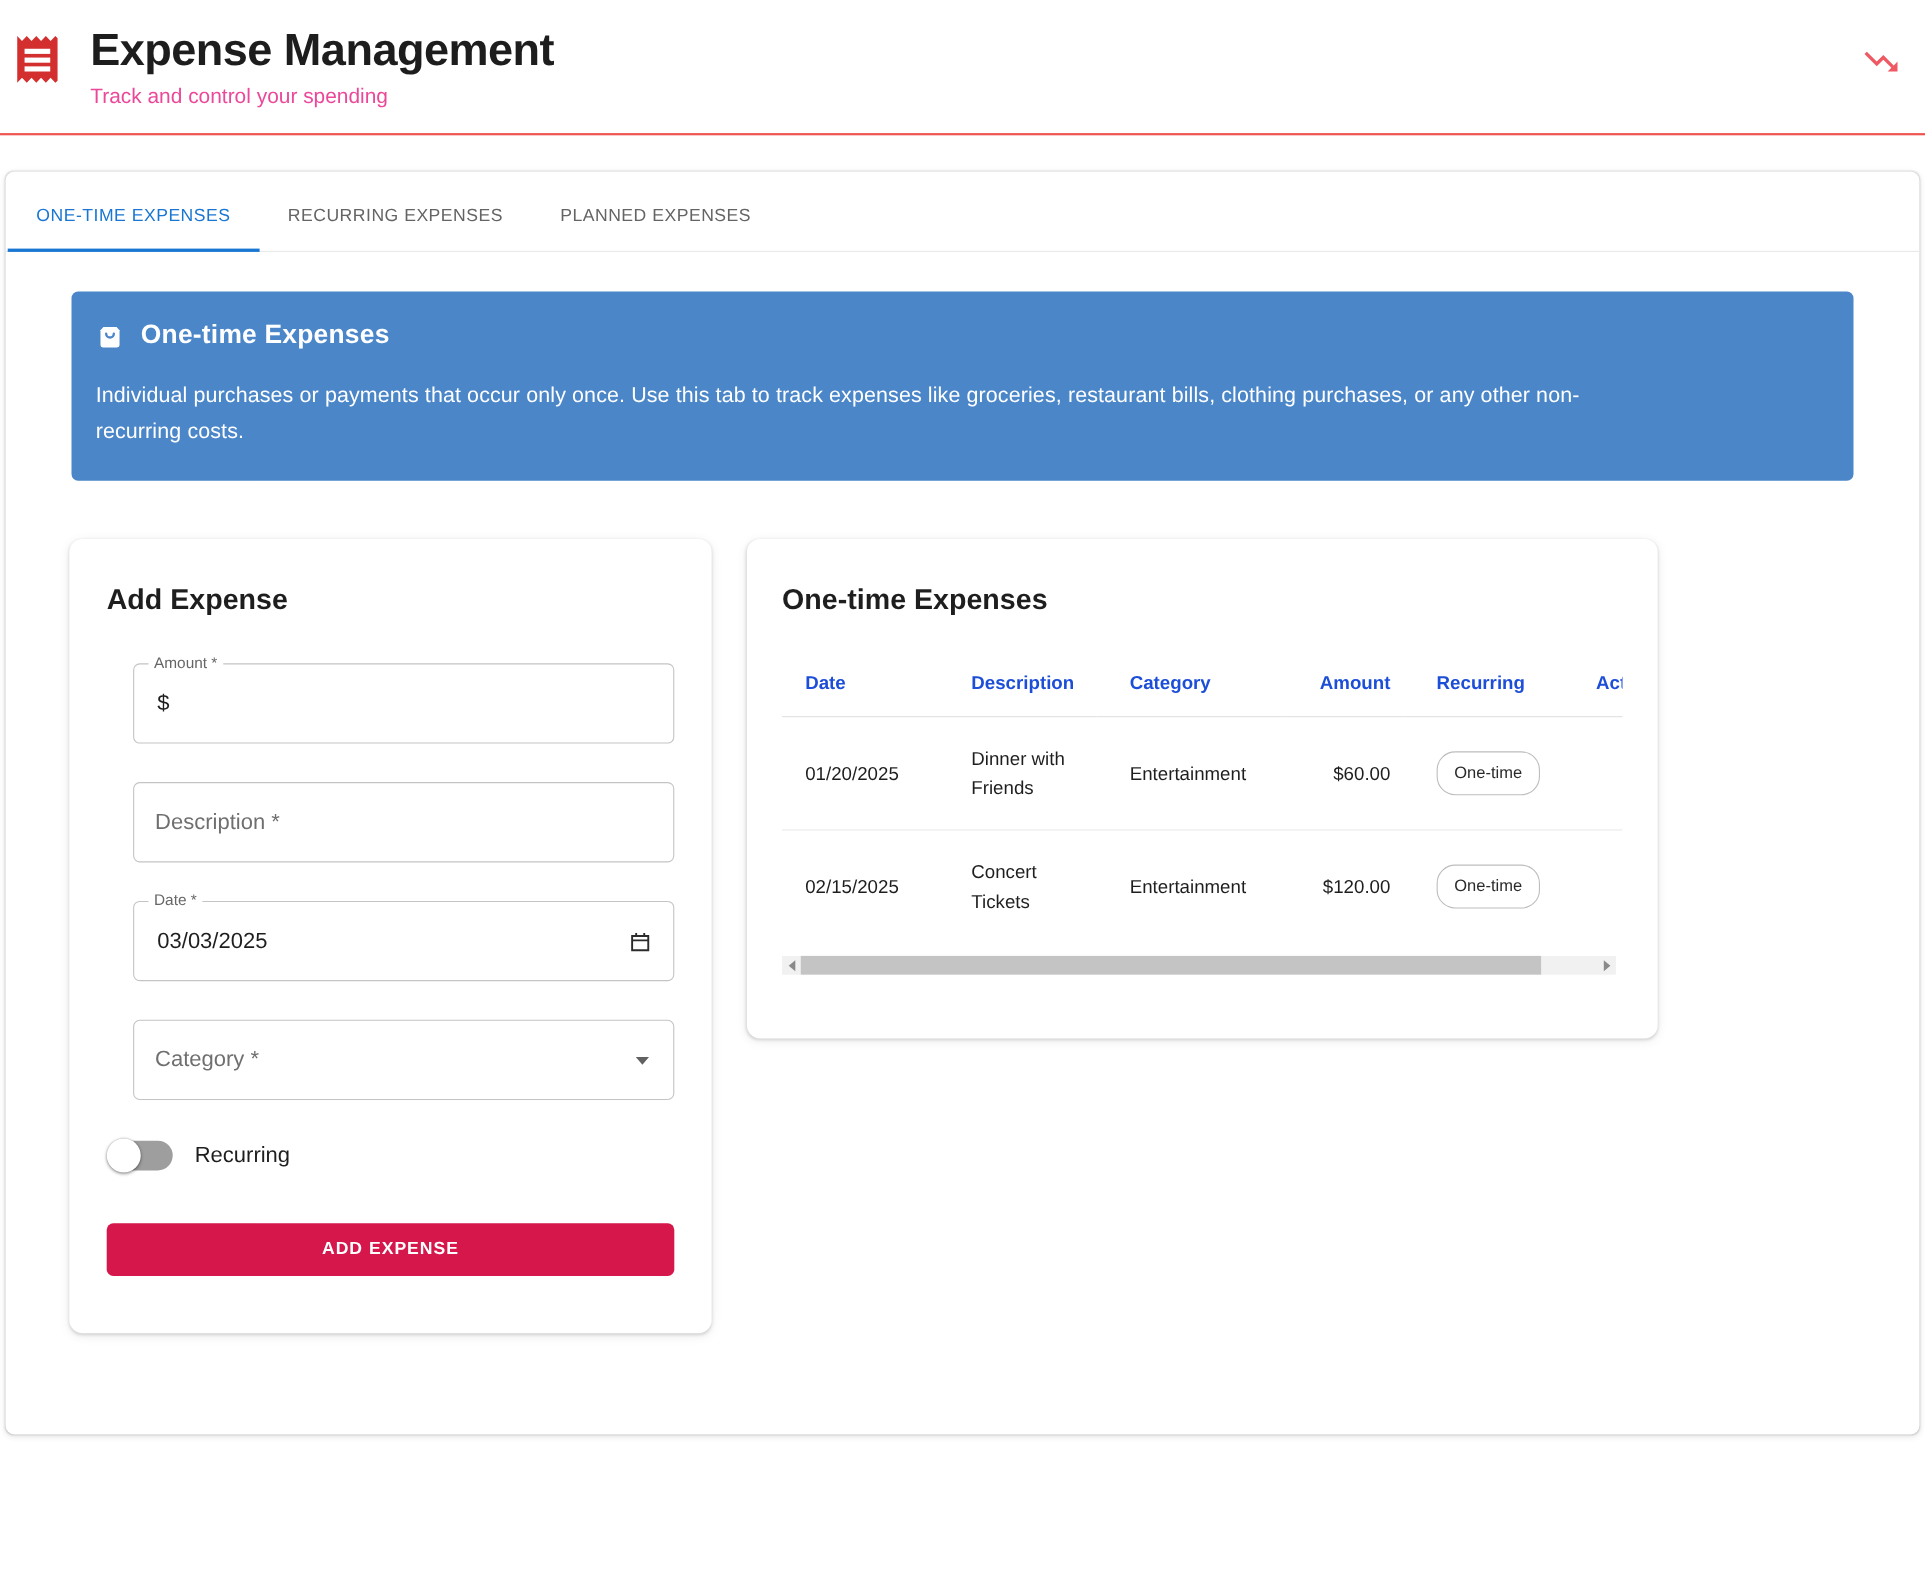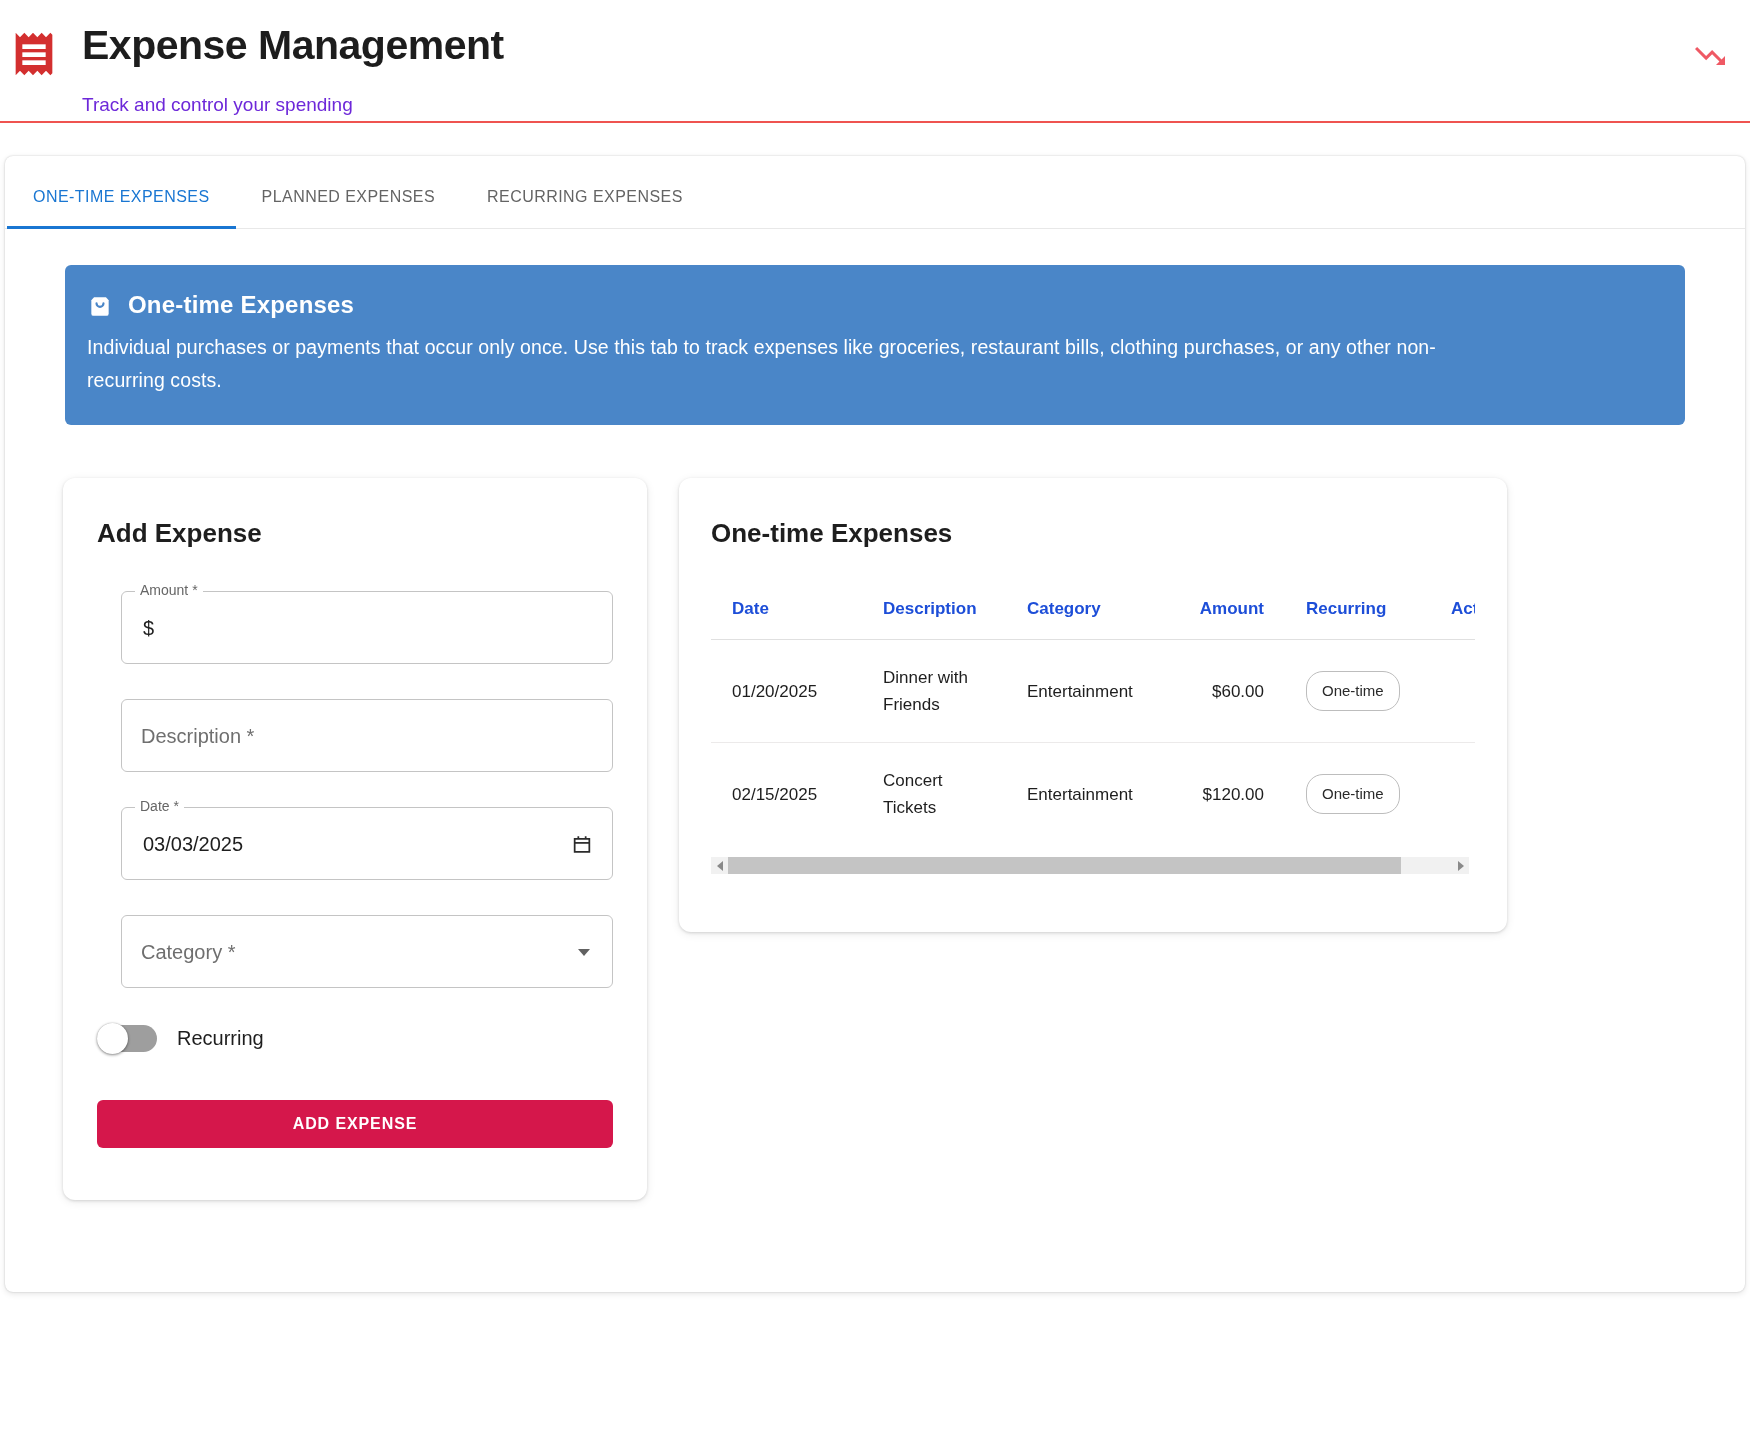--- a/index.html
+++ b/index.html
@@ -5,21 +5,21 @@
   * { margin: 0; padding: 0; box-sizing: border-box; }
   html, body { width: 1750px; background: #ffffff; font-family: "Liberation Sans", sans-serif; color: #212121; }
   body { height: 1449px; overflow: hidden; position: relative; }
 
   
   .app-header { position: relative; padding: 20px 24px 0 14px; height: 121px; }
   .header-flex { display: flex; align-items: flex-start; }
   .receipt-icon { width: 40px; height: 56px; margin-top: 6px; flex: 0 0 auto; }
   .header-text { margin-left: 28px; }
   .page-title { font-size: 41px; font-weight: 700; letter-spacing: -0.5px; line-height: 50px; color: #1d1d1d; }
-  .page-subtitle { font-size: 19px; color: #6d28d9; margin-top: 24px; }
+  .page-subtitle { font-size: 19px; color: #ec4899; margin-top: 8px; }
   .trend-icon { position: absolute; right: 22px; top: 38px; width: 36px; height: 36px; }
   .header-divider { border-bottom: 2px solid #ef5350; }
 
   
   .main-card { margin: 33px 5px 0 5px; background: #fff; border-radius: 8px;
     box-shadow: 0 0 2px rgba(0,0,0,0.20), 0 2px 6px rgba(0,0,0,0.10);
     padding-bottom: 92px; }
 
   
   .tabs-bar { display: flex; padding: 0; border-bottom: 1px solid #e8e8e8; }
@@ -28,21 +28,21 @@
   .tab:first-child { margin-left: 2px; }
   .tab.active { color: #1976d2; }
   .tab.active::after { content: ""; position: absolute; left: 0; right: 0; bottom: -1px; height: 3px; background: #1976d2; }
 
   
   .banner { margin: 36px 60px 0 60px; background: #4a86c8; border-radius: 6px;
     padding: 26px 30px 28px 22px; color: #fff; }
   .banner-head { display: flex; align-items: center; gap: 15px; }
   .banner-title { font-size: 24px; font-weight: 600; letter-spacing: 0.2px; }
   .bag-icon { width: 26px; height: 26px; }
-  .banner-desc { margin-top: 12px; font-size: 19.5px; line-height: 33px; max-width: 1400px; letter-spacing: 0.1px; }
+  .banner-desc { margin-top: 24px; font-size: 19.5px; line-height: 33px; max-width: 1400px; letter-spacing: 0.1px; }
 
   
   .content-row { display: flex; align-items: flex-start; gap: 32px; margin: 53px 60px 0 58px; }
 
   .panel { background: #fff; border-radius: 12px;
     box-shadow: 0 1px 3px rgba(0,0,0,0.14), 0 2px 10px rgba(0,0,0,0.08); }
 
   
   .form-panel { width: 584px; padding: 40px 34px 52px 34px; }
   .panel-title { font-size: 26px; font-weight: 600; color: #1e1e1e; }
@@ -113,22 +113,22 @@
   <svg class="trend-icon" viewBox="0 0 24 24" aria-hidden="true">
     <path fill="#ef5964" d="M16 18l2.29-2.29-4.88-4.88-4 4L2 7.41 3.41 6l6 6 4-4 6.3 6.29L22 12v6z"></path>
   </svg>
 </div>
 <div class="header-divider"></div>
 
 <div class="main-card">
 
   <div class="tabs-bar">
     <div class="tab active">ONE-TIME EXPENSES</div>
+    <div class="tab">RECURRING EXPENSES</div>
     <div class="tab">PLANNED EXPENSES</div>
-    <div class="tab">RECURRING EXPENSES</div>
   </div>
 
   <div class="banner">
     <div class="banner-head">
       <svg class="bag-icon" viewBox="0 0 24 24" aria-hidden="true">
         <path fill="#ffffff" d="M4 7.5 L6.5 4.8 H17.5 L20 7.5 V20 a2 2 0 0 1 -2 2 H6 a2 2 0 0 1 -2 -2 Z"></path>
         <path fill="none" stroke="#4a86c8" stroke-width="2" stroke-linecap="round" d="M8.8 10.5 a3.2 3.2 0 0 0 6.4 0"></path>
       </svg>
       <span class="banner-title">One-time Expenses</span>
     </div>

